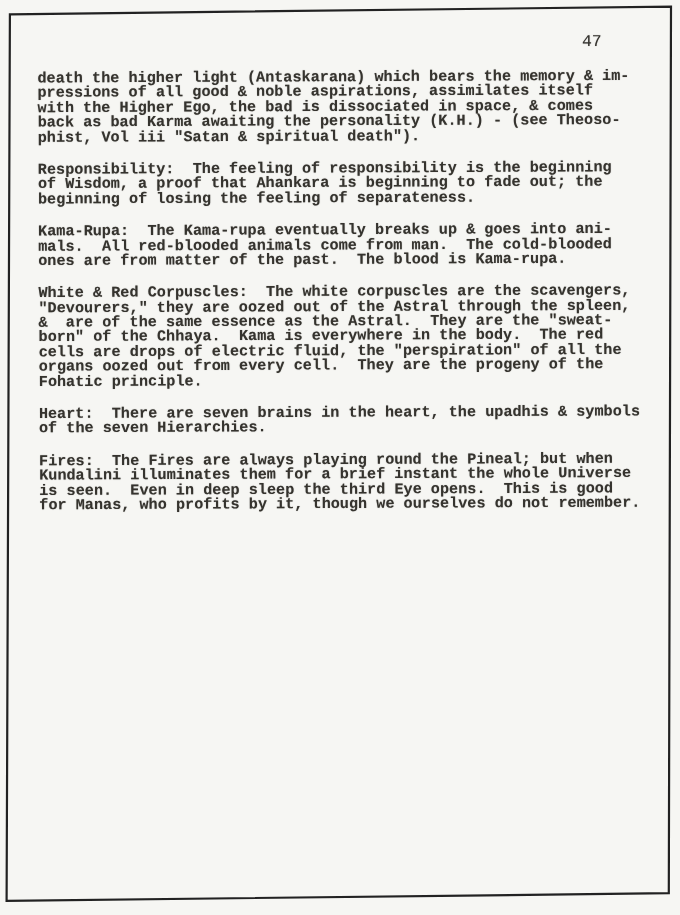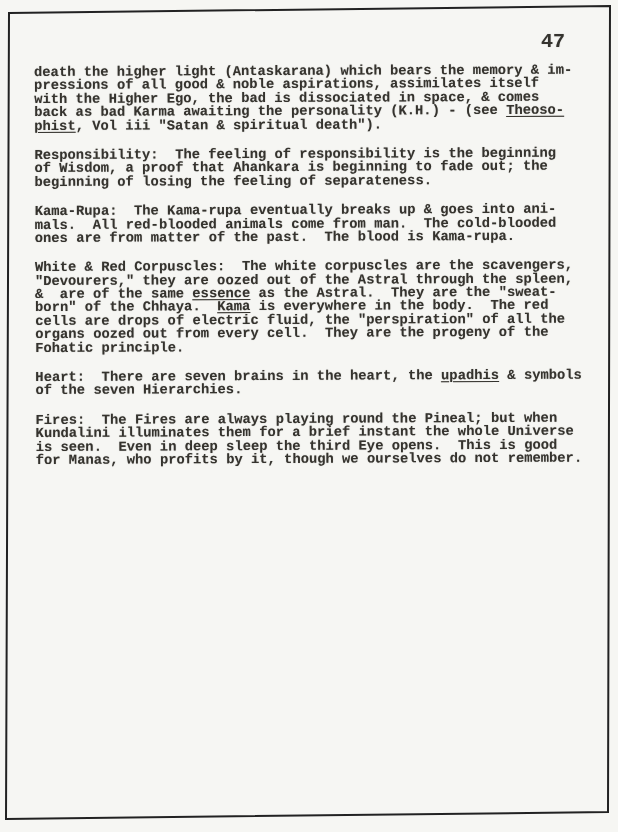--- a/index.html
+++ b/index.html
@@ -15,24 +15,24 @@
     font-family: "Liberation Mono", "DejaVu Sans Mono", monospace;
   }
   .border-frame {
     position: absolute;
     left: 0; top: 0;
     width: 618px; height: 832px;
     pointer-events: none;
   }
   .page-number {
     position: absolute;
-    left: 541px;
+    left: 529px;
     top: 30px;
-    font-size: 20px;
-    font-weight: bold;
+    font-size: 15px;
+    font-weight: normal;
     color: var(--ink, #35332e);
     text-shadow: 0 0 1px rgba(40,40,40,0.35);
   }
   .text-block {
     position: absolute;
     left: 34px;
     top: 66px;
     width: 556px;
     font-size: 13.8px;
     line-height: 13.4px;
@@ -40,21 +40,20 @@
     color: var(--ink, #35332e);
     white-space: pre;
     letter-spacing: 0px;
     text-shadow: 0 0 1px rgba(45,42,38,0.4);
     transform: rotate(-0.25deg);
     transform-origin: left top;
   }
   .para + .para { margin-top: 16px; }
   .line { height: 13.4px; }
   .u {
-    text-decoration: underline;
     text-decoration-thickness: 1px;
     text-underline-offset: 2px;
   }
 </style>
 </head>
 <body style="--ink: #35332e; --paper: #f6f6f3;">
 
 <svg class="border-frame" viewBox="0 0 618 832" xmlns="http://www.w3.org/2000/svg">
   <polygon points="9,13 610,6 608,812 6,819" fill="none" stroke="#222222" stroke-width="2"></polygon>
 </svg>

